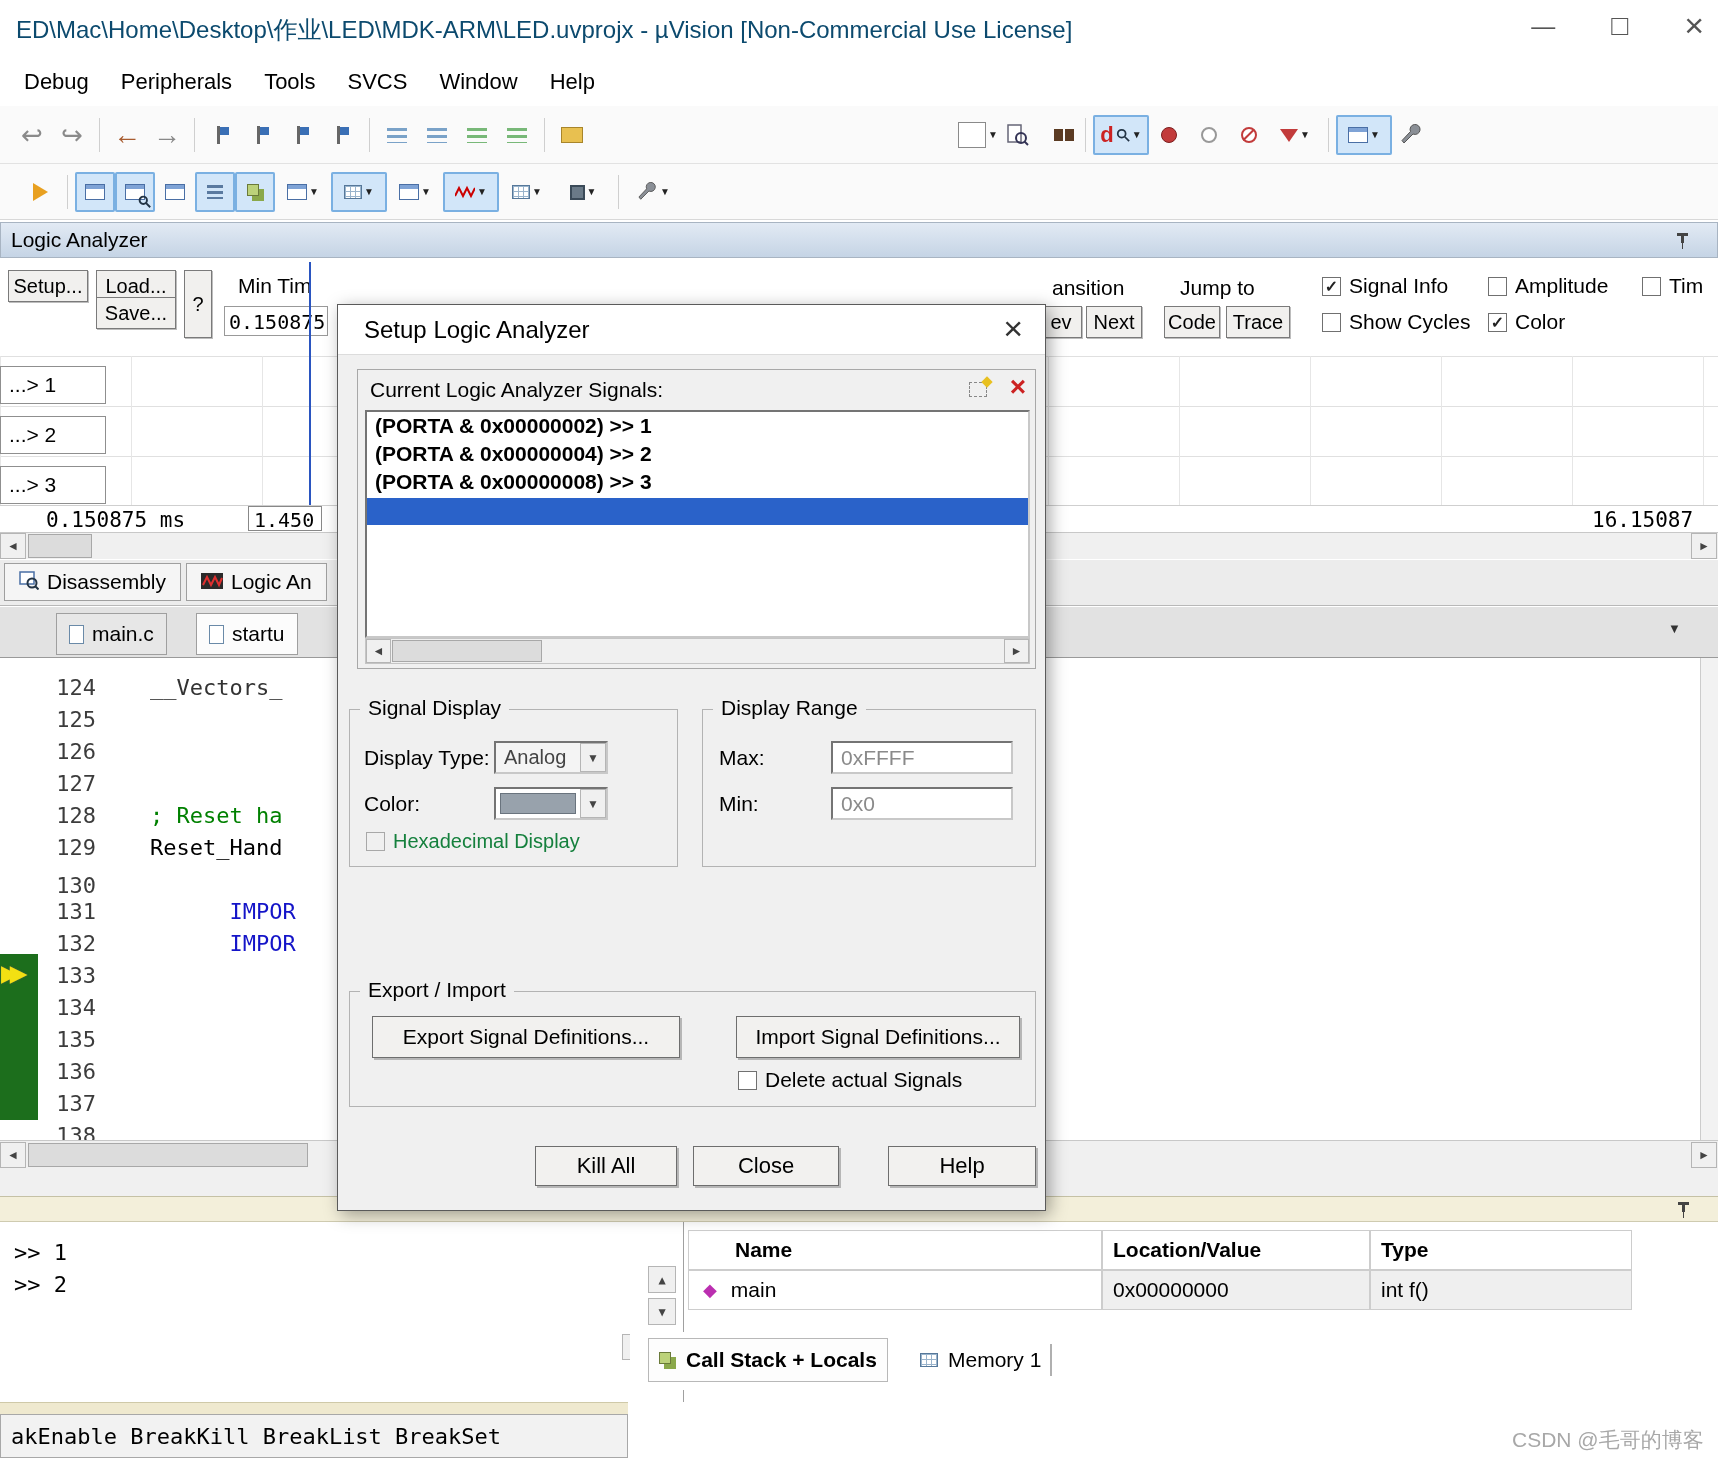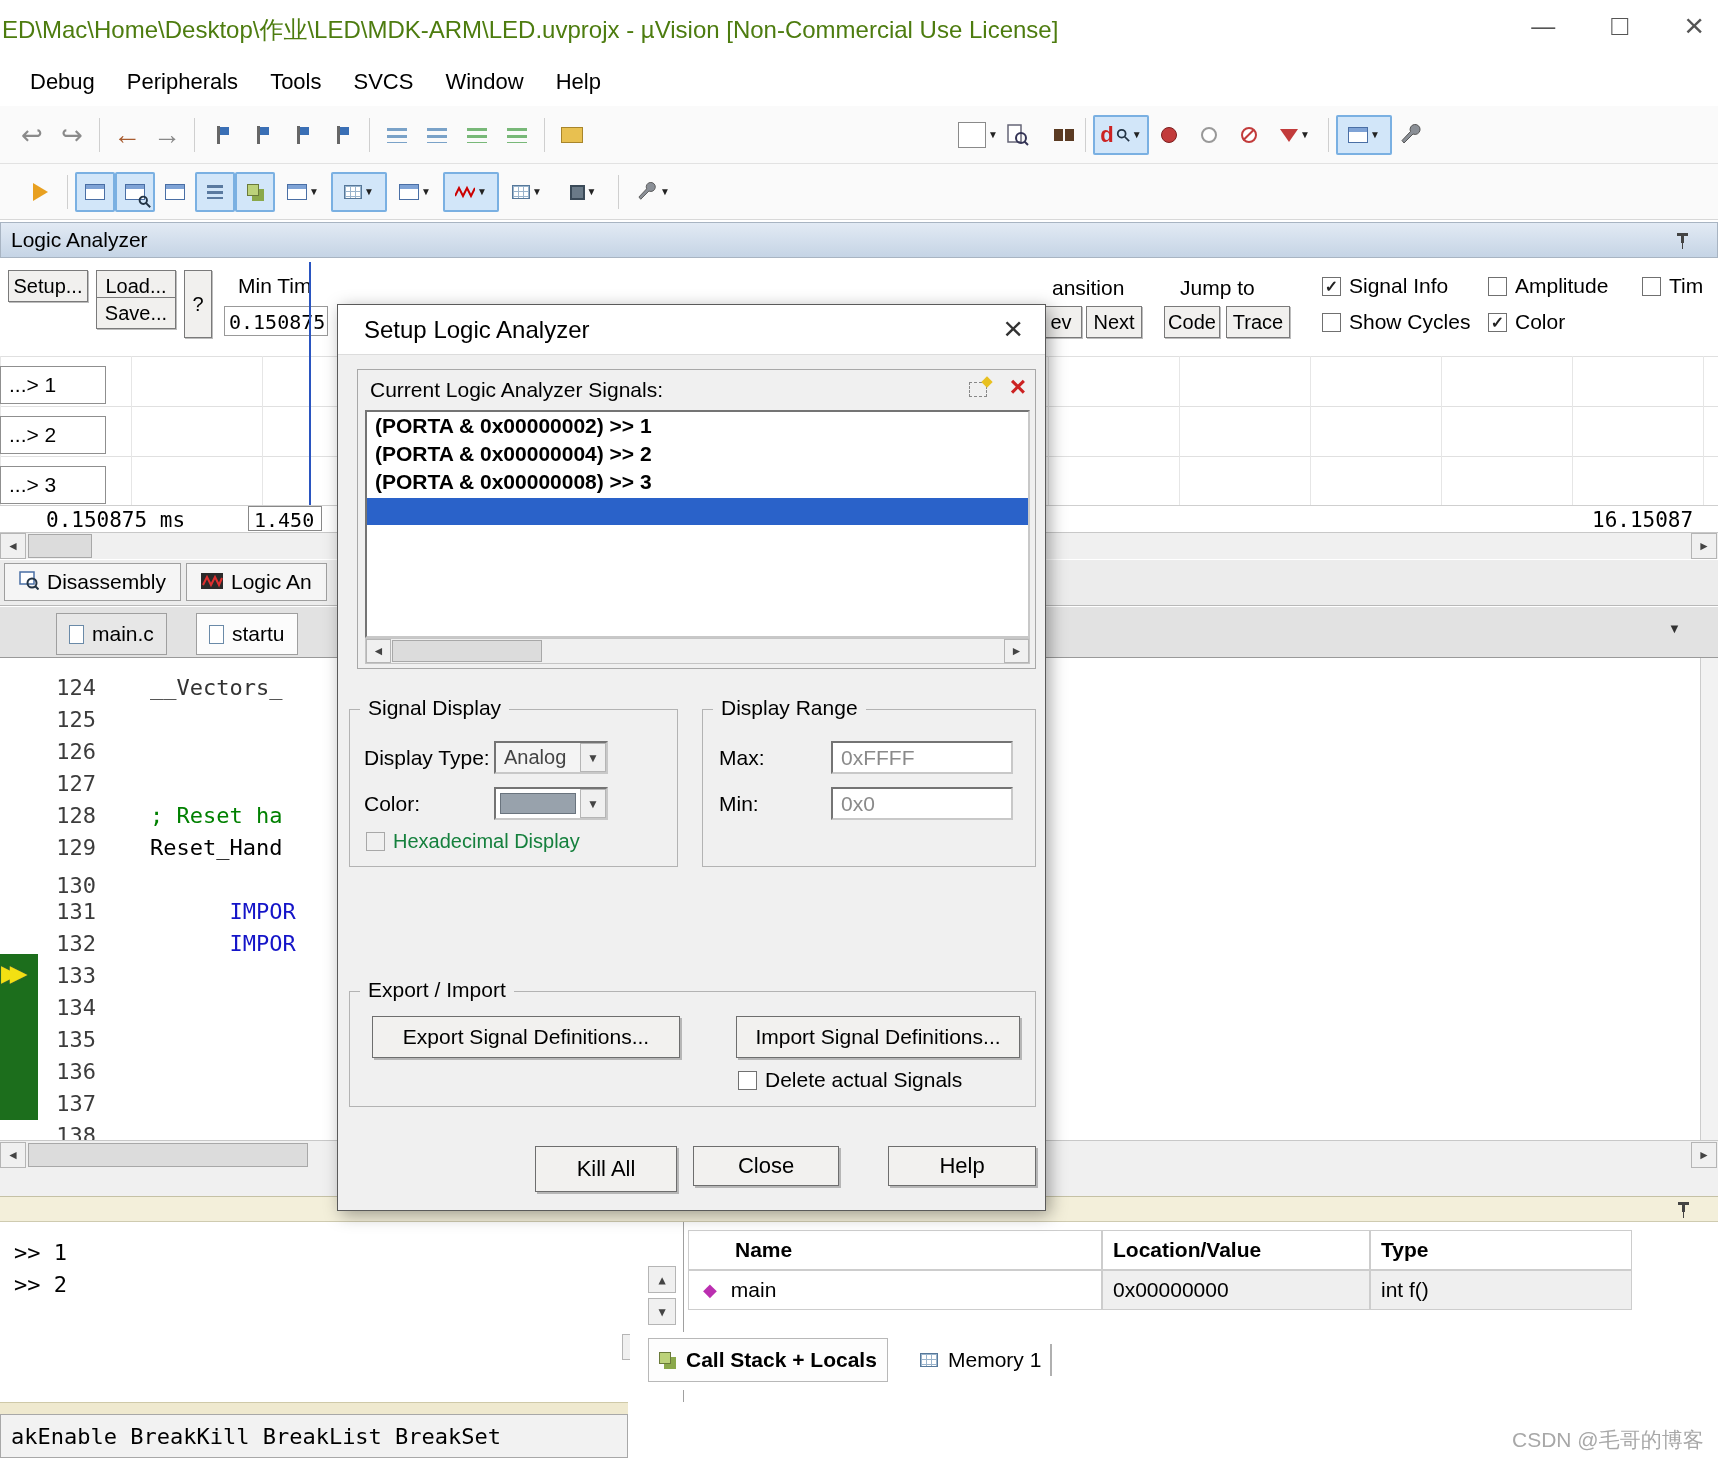--- a/index.html
+++ b/index.html
@@ -60,29 +60,29 @@
 .cs-cell.gray{background:#efefef}
 .cs-cell.hdr{font-weight:bold}
 .lbl{font-size:21px;white-space:nowrap}
 </style>
 </head>
 <body>
 
 <div id="screen">
 
   <div class="abs" style="left:0;top:0;width:1718px;height:58px;background:#fff">
-    <div class="abs" style="left:2px;top:14px;font-size:24px;color:#4d7c0f;white-space:nowrap">ED\Mac\Home\Desktop\作业\LED\MDK-ARM\LED.uvprojx - µVision  [Non-Commercial Use License]</div>
+    <div class="abs" style="left:16px;top:14px;font-size:24px;color:#0c4a6e;white-space:nowrap">ED\Mac\Home\Desktop\作业\LED\MDK-ARM\LED.uvprojx - µVision  [Non-Commercial Use License]</div>
     <div class="abs flex" style="right:14px;top:6px;gap:56px">
       <div style="font-size:24px;color:#555">—</div>
       <div style="font-size:28px;color:#555">□</div>
       <div style="font-size:34px;color:#555">×</div>
     </div>
   </div>
 
-  <div class="abs flex" style="left:0;top:58px;width:1718px;height:48px;background:#fff;gap:32px;padding-left:30px;font-size:22px">
+  <div class="abs flex" style="left:0;top:58px;width:1718px;height:48px;background:#fff;gap:32px;padding-left:24px;font-size:22px">
     <span>Debug</span>
     <span>Peripherals</span>
     <span>Tools</span>
     <span>SVCS</span>
     <span>Window</span>
     <span>Help</span>
   </div>
 
   <div class="abs" style="left:0;top:106px;width:1718px;height:58px;background:#fafafa;border-bottom:1px solid #e2e2e2">
     <div class="flex" style="position:absolute;left:12px;top:9px">
@@ -487,20 +487,20 @@
     <div class="group" style="left:11px;top:686px;width:687px;height:116px">
       <span class="legend">Export / Import</span>
       <div class="btn3 abs" style="left:386px;top:24px;width:284px;height:42px">Import Signal Definitions...</div>
       <div class="btn3 abs" style="left:22px;top:24px;width:308px;height:42px">Export Signal Definitions...</div>
       <div class="abs flex" style="left:388px;top:76px">
         <span class="cb"></span>
         <span class="cblbl">Delete actual Signals</span>
       </div>
     </div>
 
-    <div class="btn3 abs" style="left:197px;top:841px;width:142px;height:46px;font-size:22px">Kill All</div>
+    <div class="btn3 abs" style="left:197px;top:841px;width:142px;height:40px;font-size:22px">Kill All</div>
     <div class="btn3 abs" style="left:355px;top:841px;width:146px;height:40px;font-size:22px">Close</div>
     <div class="btn3 abs" style="left:550px;top:841px;width:148px;height:40px;font-size:22px">Help</div>
   </div>
 
   <div class="abs" style="left:1512px;top:1426px;font-size:21px;color:#a8a8a8;z-index:300;white-space:nowrap">CSDN @毛哥的博客</div>
 
 </div>
 
 </body></html>

